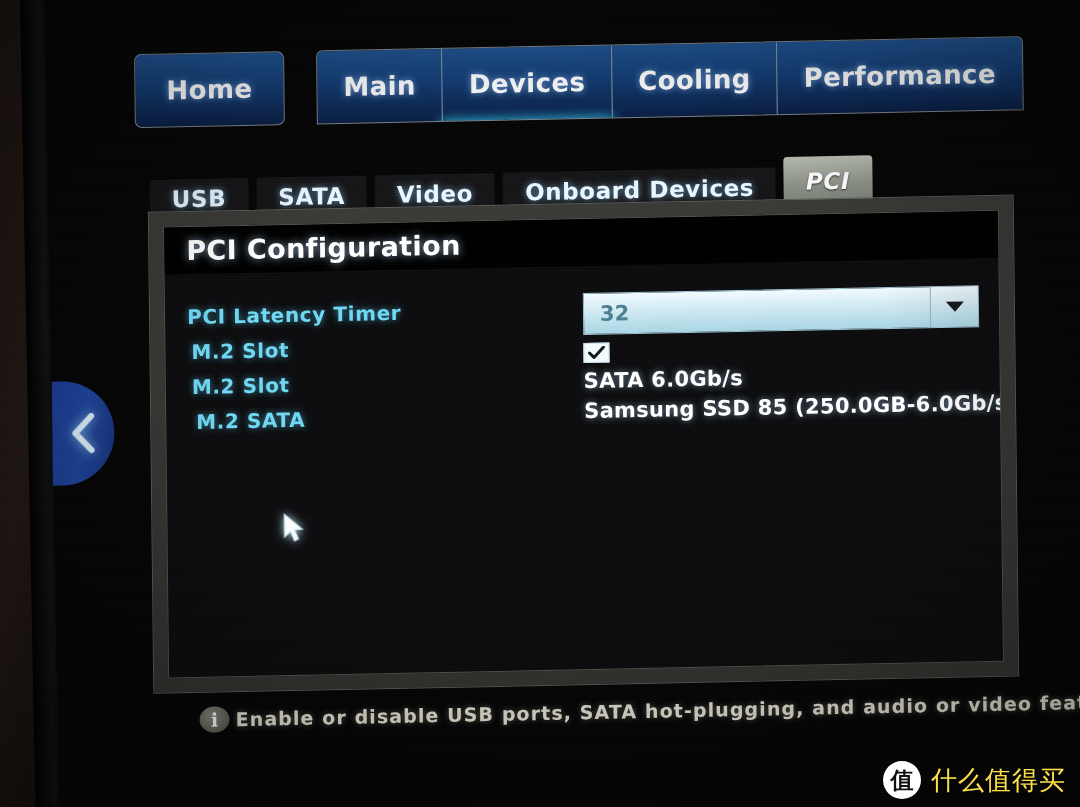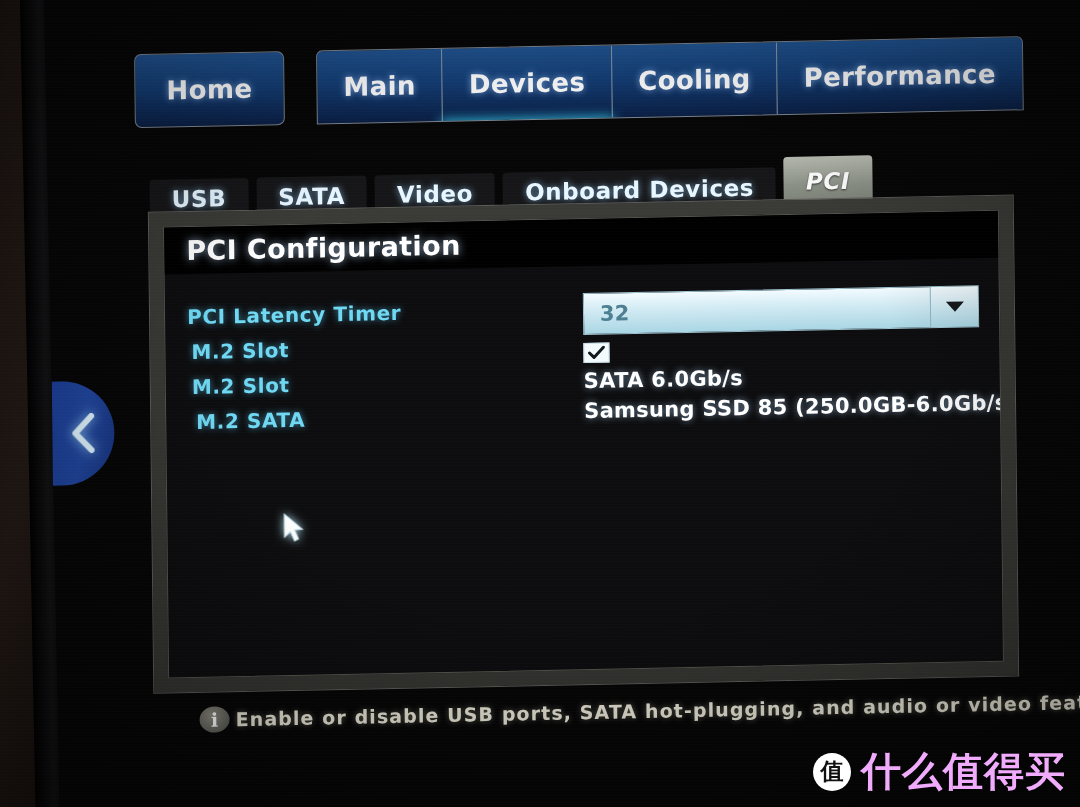--- a/index.html
+++ b/index.html
@@ -293,23 +293,23 @@
     width: 38px; height: 38px;
     border-radius: 50%;
     background: #fff;
     color: #111;
     font-size: 23px;
     font-weight: bold;
     display: flex; align-items: center; justify-content: center;
     font-family: "DejaVu Sans", sans-serif;
   }
   .wm-text {
-    color: #f0abfc;
-    font-size: 40px;
-    font-weight: bold;
+    color: #fde047;
+    font-size: 26px;
+    font-weight: normal;
     letter-spacing: 1px;
   }
 
   
   .vignette {
     position: absolute; inset: 0;
     pointer-events: none;
     background:
       radial-gradient(ellipse 78% 72% at 52% 46%, rgba(0,0,0,0) 40%, rgba(0,0,0,.42) 100%);
     z-index: 30;

